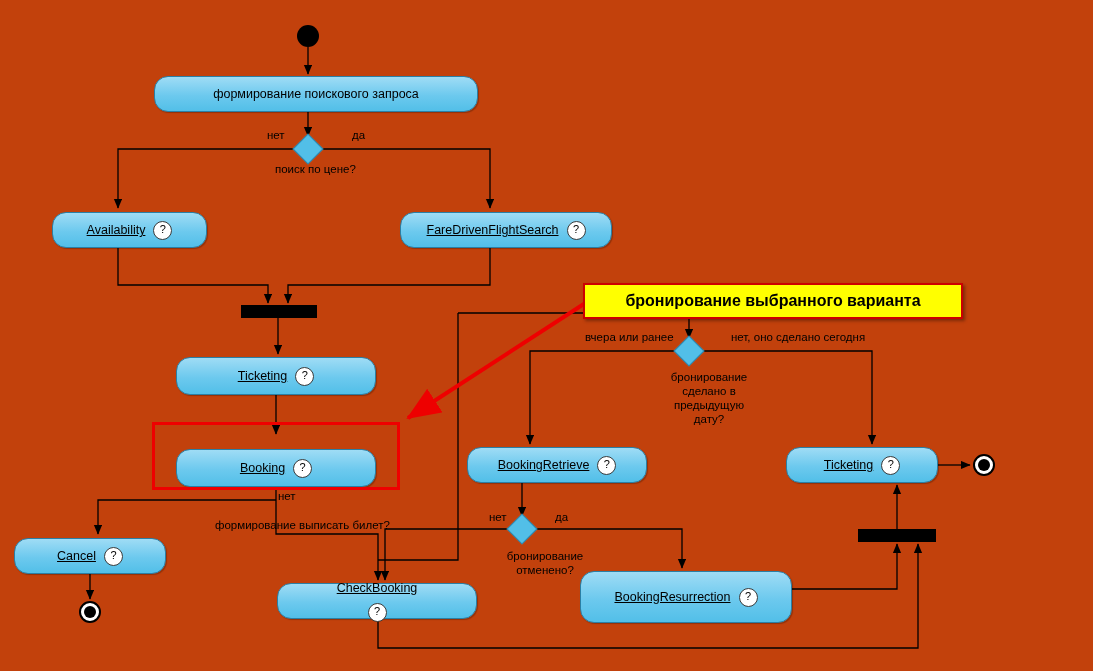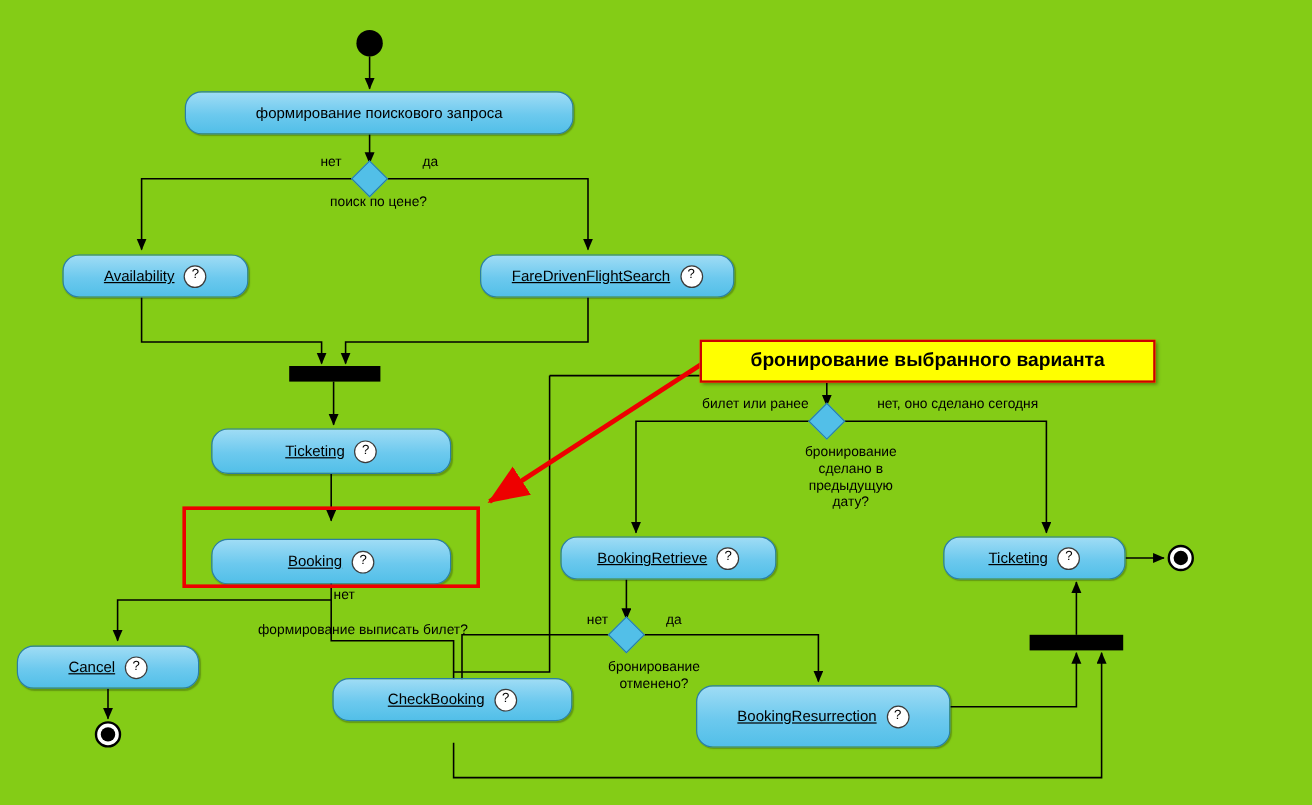--- a/index.html
+++ b/index.html
@@ -7,21 +7,21 @@
     padding: 0;
     background: #ffffff;
   }
   body {
     font-family: "Liberation Sans", sans-serif;
   }
   #canvas {
     position: relative;
     width: 1093px;
     height: 671px;
-    background: #84cc16;
+    background: #c2410c;
     overflow: hidden;
   }
   svg.edges {
     position: absolute;
     left: 0;
     top: 0;
     width: 1093px;
     height: 671px;
     pointer-events: none;
   }
@@ -245,36 +245,36 @@
 
   <div class="node" style="left:14px; top:538px; width:152px; height:36px;">
     <span class="label">Cancel</span>
     <span class="qmark">?</span>
   </div>
 
   <div class="final-node" style="left:79px; top:601px;"></div>
 
   <div class="decision" style="left:511px; top:518px;"></div>
 
-  <div class="node" style="left:277px; top:565px; width:200px; height:36px;">
+  <div class="node" style="left:277px; top:583px; width:200px; height:36px;flex-direction:column;">
     <span class="label">CheckBooking</span>
     <span class="qmark">?</span>
   </div>
 
   <div class="node" style="left:580px; top:571px; width:212px; height:52px;">
     <span class="label">BookingResurrection</span>
     <span class="qmark">?</span>
   </div>
 
   <div class="bar" style="left:858px; top:529px; width:78px;"></div>
 
   <div class="edge-label" style="left:248px; top:129px;">нет</div>
   <div class="edge-label" style="left:333px; top:129px;">да</div>
   <div class="edge-label" style="left:256px; top:163px;">поиск по цене?</div>
-  <div class="edge-label" style="left:566px; top:331px;">билет или ранее</div>
+  <div class="edge-label" style="left:566px; top:331px;">вчера или ранее</div>
   <div class="edge-label" style="left:712px; top:331px;">нет, оно сделано сегодня</div>
   <div class="edge-label multi" style="left:645px; top:370px; width:90px;">бронирование<br>сделано в<br>предыдущую<br>дату?</div>
   <div class="edge-label" style="left:259px; top:490px;">нет</div>
   <div class="edge-label" style="left:196px; top:519px;">формирование выписать билет?</div>
   <div class="edge-label" style="left:470px; top:511px;">нет</div>
   <div class="edge-label" style="left:536px; top:511px;">да</div>
   <div class="edge-label multi" style="left:476px; top:549px; width:100px;">бронирование<br>отменено?</div>
 
   <div class="highlight-box" style="left:152px; top:422px; width:248px; height:68px;"></div>
 

